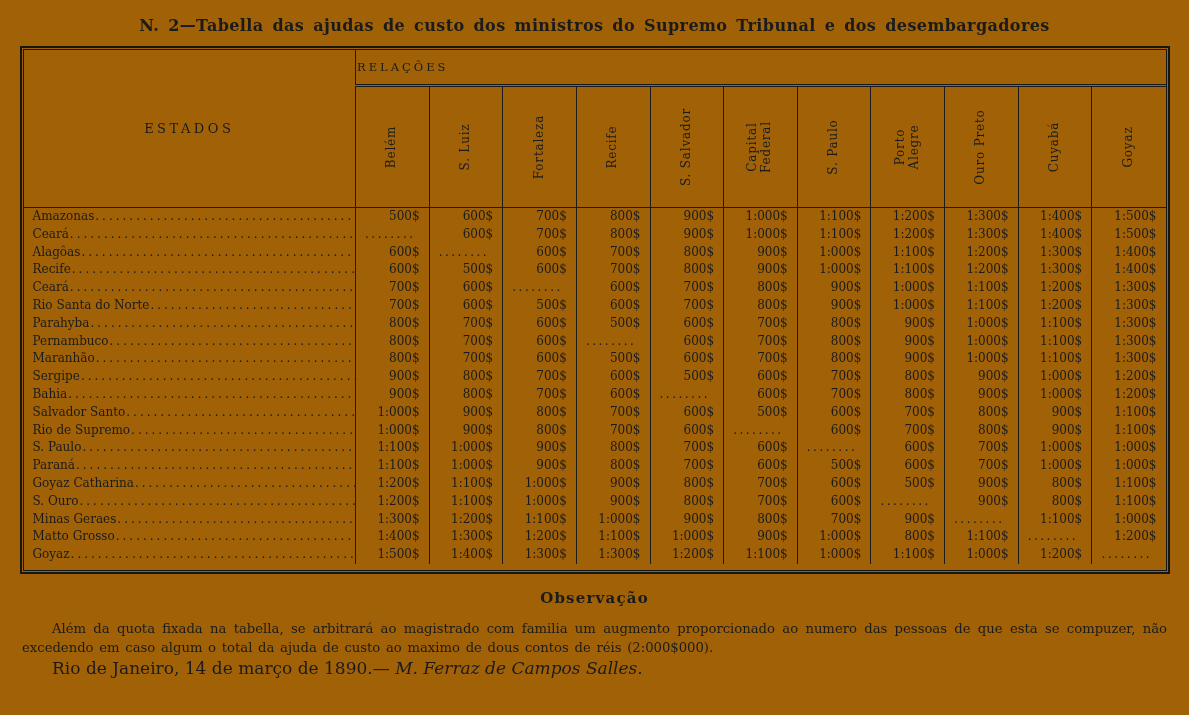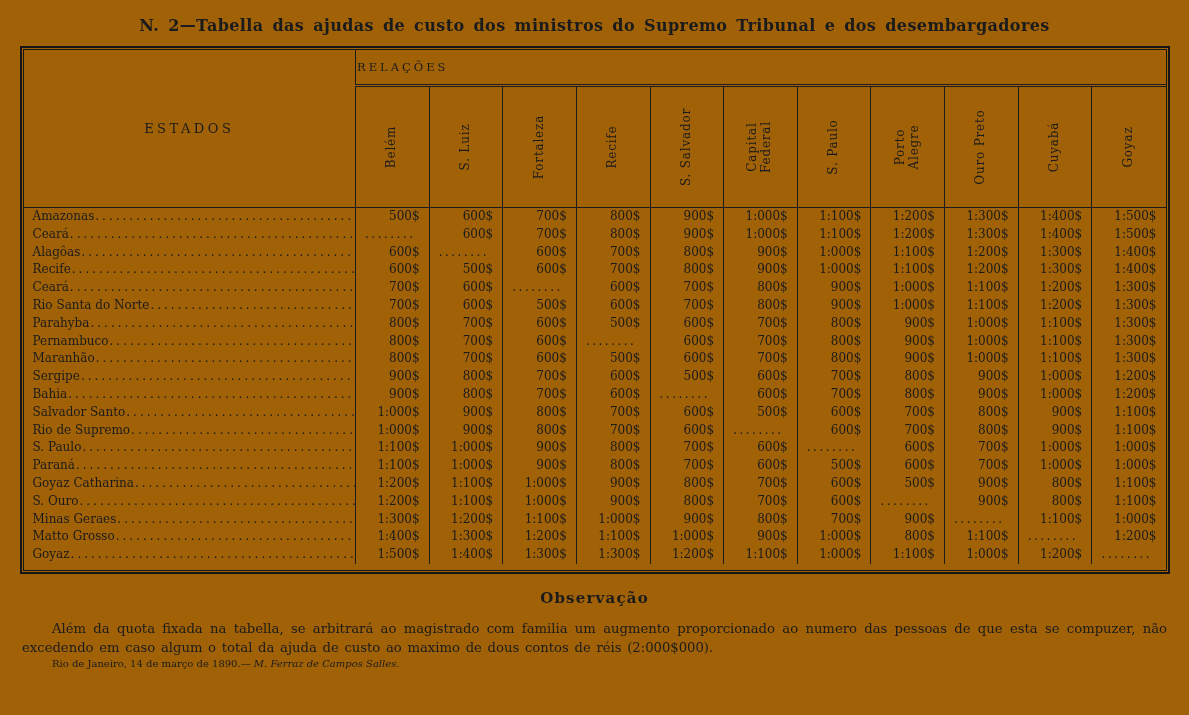--- a/index.html
+++ b/index.html
@@ -52,21 +52,21 @@
   td.val:last-child { border-right:none; }
   td.val.empty { text-align:center; padding-right:4px; letter-spacing:2.5px; }
   .obs-heading {
     text-align:center; margin-top:15px;
     font-size:15px; font-weight:bold; letter-spacing:1.2px;
   }
   .obs-body {
     margin:13px 22px 0 22px; font-size:13.2px; line-height:1.42;
     text-align:justify; text-indent:30px; word-spacing:1.5px;
   }
-  .obs-signature { margin:1px 22px 0 22px; font-size:10px; text-indent:30px; }
+  .obs-signature { margin:1px 22px 0 22px; font-size:17px; text-indent:30px; }
   .sig-name { font-style:italic; }
 </style>
 </head>
 <body>
 
 <div class="page">
 
   <div class="title">N. 2—Tabella das ajudas de custo dos ministros do Supremo Tribunal e dos desembargadores</div>
 
   <div class="table-outer">

